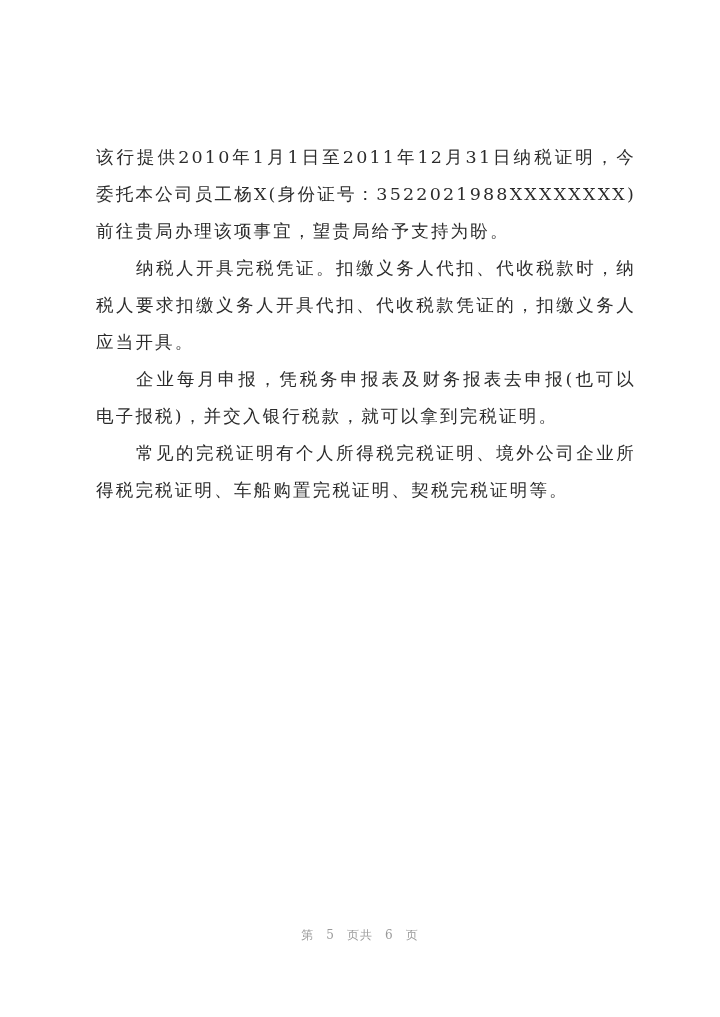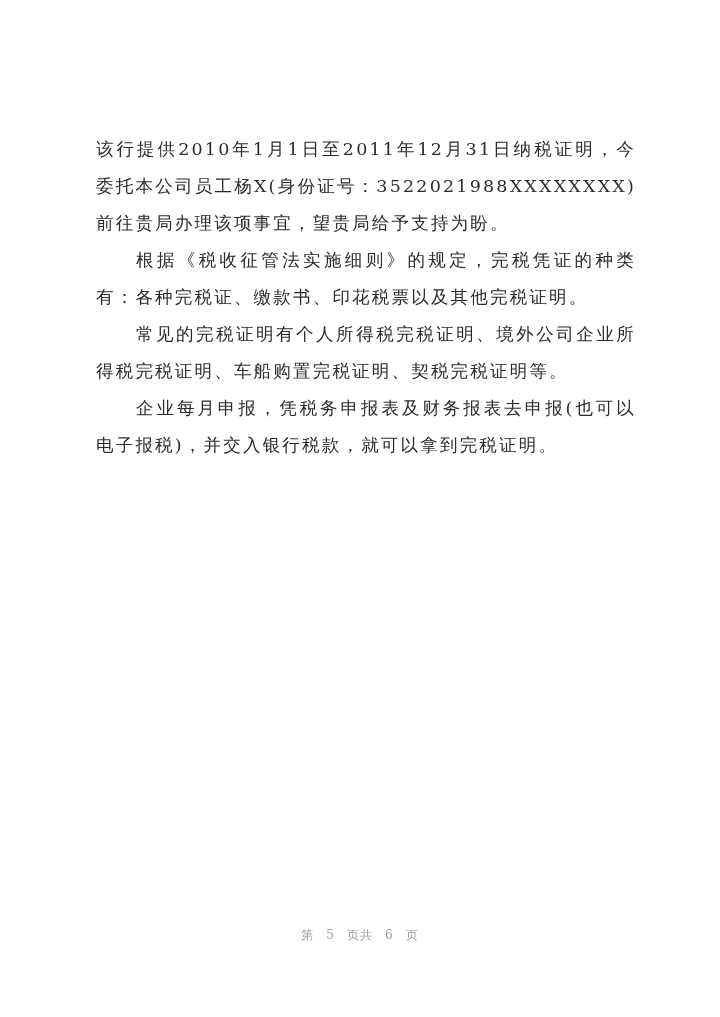--- a/index.html
+++ b/index.html
@@ -11,21 +11,21 @@
       width: 720px;
       height: 1017px;
       position: relative;
       overflow: hidden;
       font-family: "DejaVu Serif", "Liberation Serif", serif;
       color: #2a2a2a;
     }
     .page {
       position: absolute;
       left: 96px;
-      top: 131px;
+      top: 139px;
       width: 540px;
     }
     .para {
       margin: 0;
       font-size: 17.5px;
       line-height: 37px;
       letter-spacing: 2.2px;
       text-align: justify;
       text-align-last: left;
       word-break: break-all;
@@ -46,20 +46,20 @@
     }
     .footer span {
       margin: 0 6px;
     }
   </style>
 </head>
 <body>
 
 <div class="page">
   <p class="para">该行提供2010年1月1日至2011年12月31日纳税证明，今委托本公司员工杨X(身份证号：3522021988XXXXXXXX)前往贵局办理该项事宜，望贵局给予支持为盼。</p>
-  <p class="para indent">根据《税收征管法实施细则》的规定，完税凭证的种类有：各种完税证、缴款书、印花税票以及其他完税证明。</p>
+  <p class="para indent">纳税人开具完税凭证。扣缴义务人代扣、代收税款时，纳税人要求扣缴义务人开具代扣、代收税款凭证的，扣缴义务人应当开具。</p>
+  <p class="para indent">企业每月申报，凭税务申报表及财务报表去申报(也可以电子报税)，并交入银行税款，就可以拿到完税证明。</p>
   <p class="para indent">常见的完税证明有个人所得税完税证明、境外公司企业所得税完税证明、车船购置完税证明、契税完税证明等。</p>
-  <p class="para indent">企业每月申报，凭税务申报表及财务报表去申报(也可以电子报税)，并交入银行税款，就可以拿到完税证明。</p>
 </div>
 
 <div class="footer">
   <span>第</span><span>5</span><span>页共</span><span>6</span><span>页</span>
 </div>
 
 </body></html>

